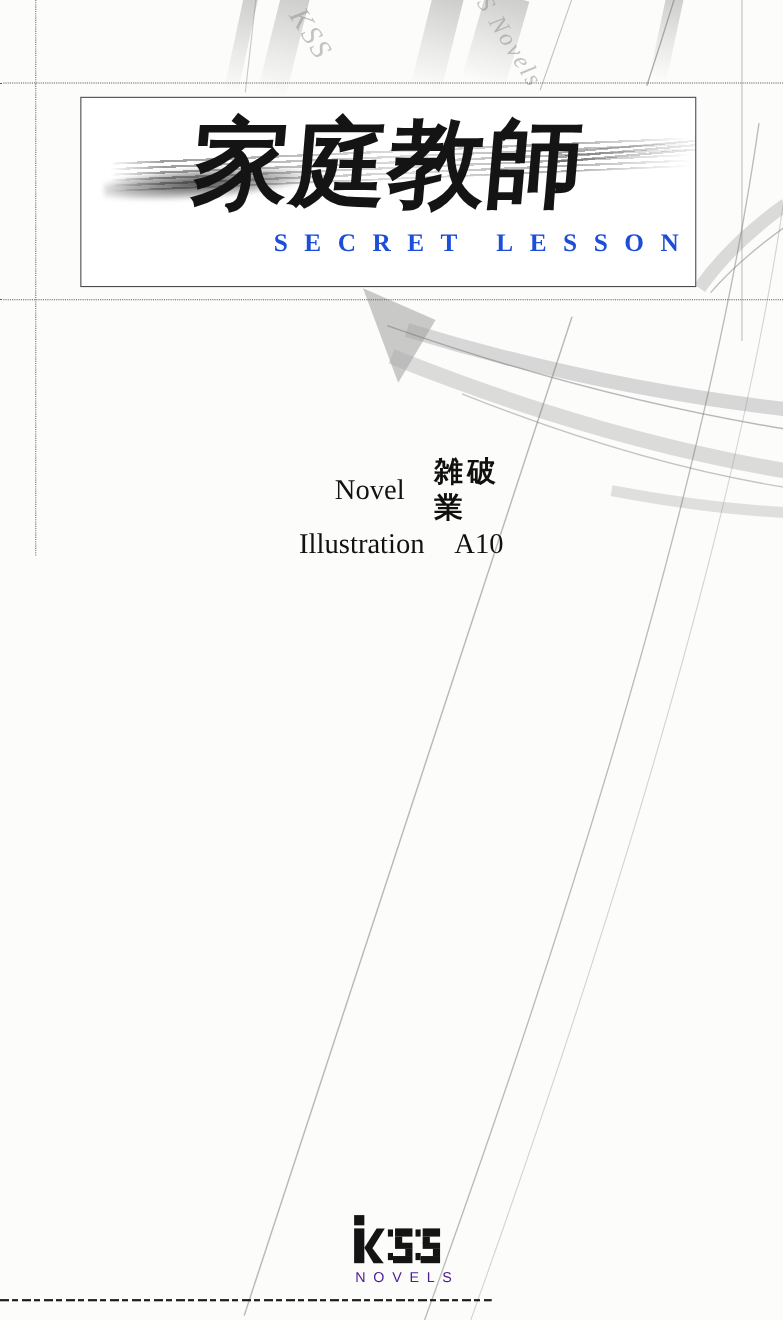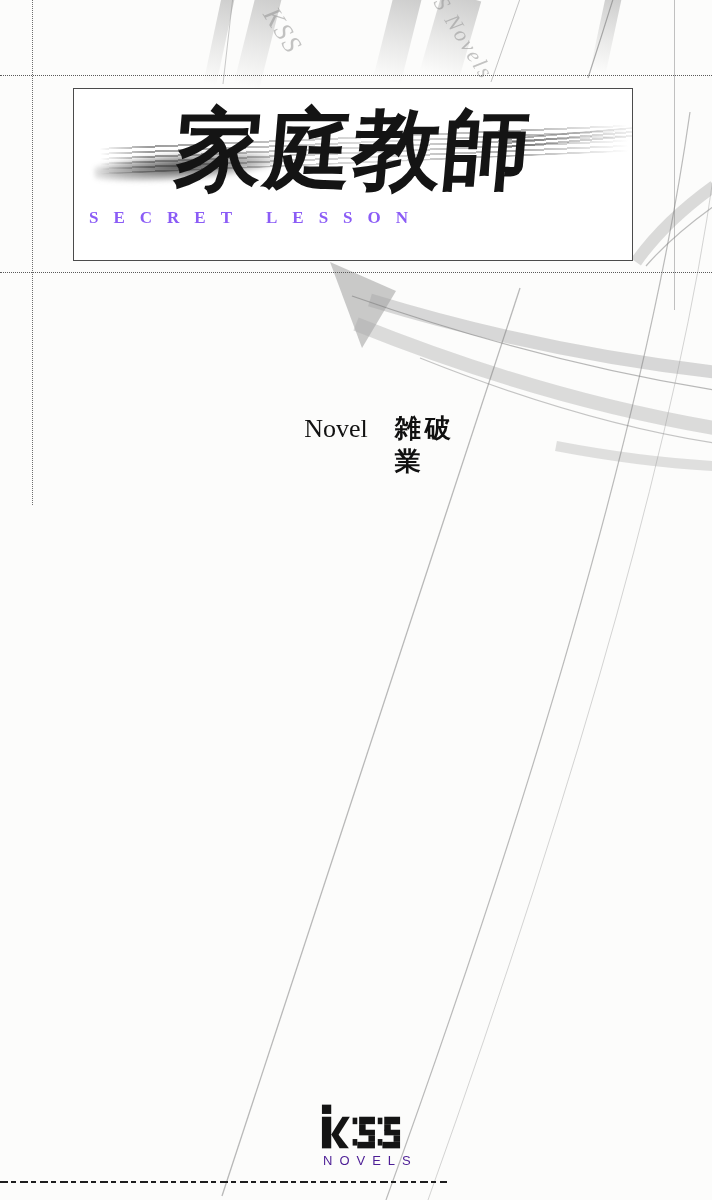--- a/index.html
+++ b/index.html
@@ -40,25 +40,25 @@
     -webkit-mask:repeating-linear-gradient(180deg,transparent 0 1px,#000 1px 3px,transparent 3px 5px);
     mask:repeating-linear-gradient(180deg,transparent 0 1px,#000 1px 3px,transparent 3px 5px);
     filter:blur(.4px);}
   .smear-tail{position:absolute;left:428px;top:42px;width:168px;height:11px;transform:rotate(-5deg);
     background:linear-gradient(90deg,rgba(55,55,55,.5),rgba(70,70,70,0) 92%);
     -webkit-mask:repeating-linear-gradient(180deg,#000 0 2px,transparent 2px 4px);
     mask:repeating-linear-gradient(180deg,#000 0 2px,transparent 2px 4px);}
   .title{position:absolute;left:0;right:0;top:14px;text-align:center;
     font-size:88px;line-height:1.1;font-weight:700;color:#141414;
     transform:skewX(-5deg);letter-spacing:1px;}
-  .subtitle{position:absolute;left:0;right:0;top:119px;text-align:left;
-    font-size:17px;font-weight:700;letter-spacing:15px;text-indent:15px;color:#8b5cf6;}
+  .subtitle{position:absolute;left:0;right:0;top:119px;text-align:right;
+    font-size:23px;font-weight:700;letter-spacing:15px;text-indent:15px;color:#1d4ed8;}
   
   .credits{position:absolute;left:0;top:412px;width:490px;z-index:2;}
-  .credit-row{display:flex;align-items:flex-start;line-height:33px;padding-left:44px;}
+  .credit-row{display:flex;align-items:center;line-height:33px;padding-left:44px;}
   .credit-label{width:342px;text-align:right;font-size:26px;color:#121212;}
   .credit-value{margin-left:27px;font-size:26px;color:#101010;}
   .credit-value.cjk{font-weight:700;letter-spacing:4px;}
   
   .publisher{position:absolute;left:316px;top:1103px;width:90px;text-align:center;z-index:2;}
   .kss-logo{display:block;margin:0 auto;width:80px;height:47px;fill:#141414;}
   .imprint{margin-top:3px;font-family:"Liberation Sans","DejaVu Sans",sans-serif;
     font-size:13px;letter-spacing:7px;text-indent:7px;color:#4c1d95;}
   .dashed-line{position:absolute;left:0;top:1181px;width:447px;height:2px;z-index:2;
     background:repeating-linear-gradient(90deg,#1d1d1d 0 8px,rgba(0,0,0,0) 8px 11px,#1d1d1d 11px 16px,rgba(0,0,0,0) 16px 20px);}
@@ -112,20 +112,24 @@
     </div>
     <div class="title">家庭教師</div>
     <div class="subtitle">SECRET LESSON</div>
   </div>
 
   <div class="credits">
     <div class="credit-row">
       <span class="credit-label">Novel</span>
       <span class="credit-value cjk">雑破 業</span>
     </div>
+    <div class="credit-row">
+      <span class="credit-label">Illustration</span>
+      <span class="credit-value">A10</span>
+    </div>
   </div>
 
   <div class="publisher">
     <svg class="kss-logo" viewBox="0 0 86 47" role="img" aria-label="KSS">
 
       <rect x="1" y="0" width="10" height="10"></rect>
       <rect x="1" y="13" width="10" height="34"></rect>
       <polygon points="11,32 23,13 31,13 16,37"></polygon>
       <polygon points="11,32 17,30 30,47 20,47"></polygon>
 

